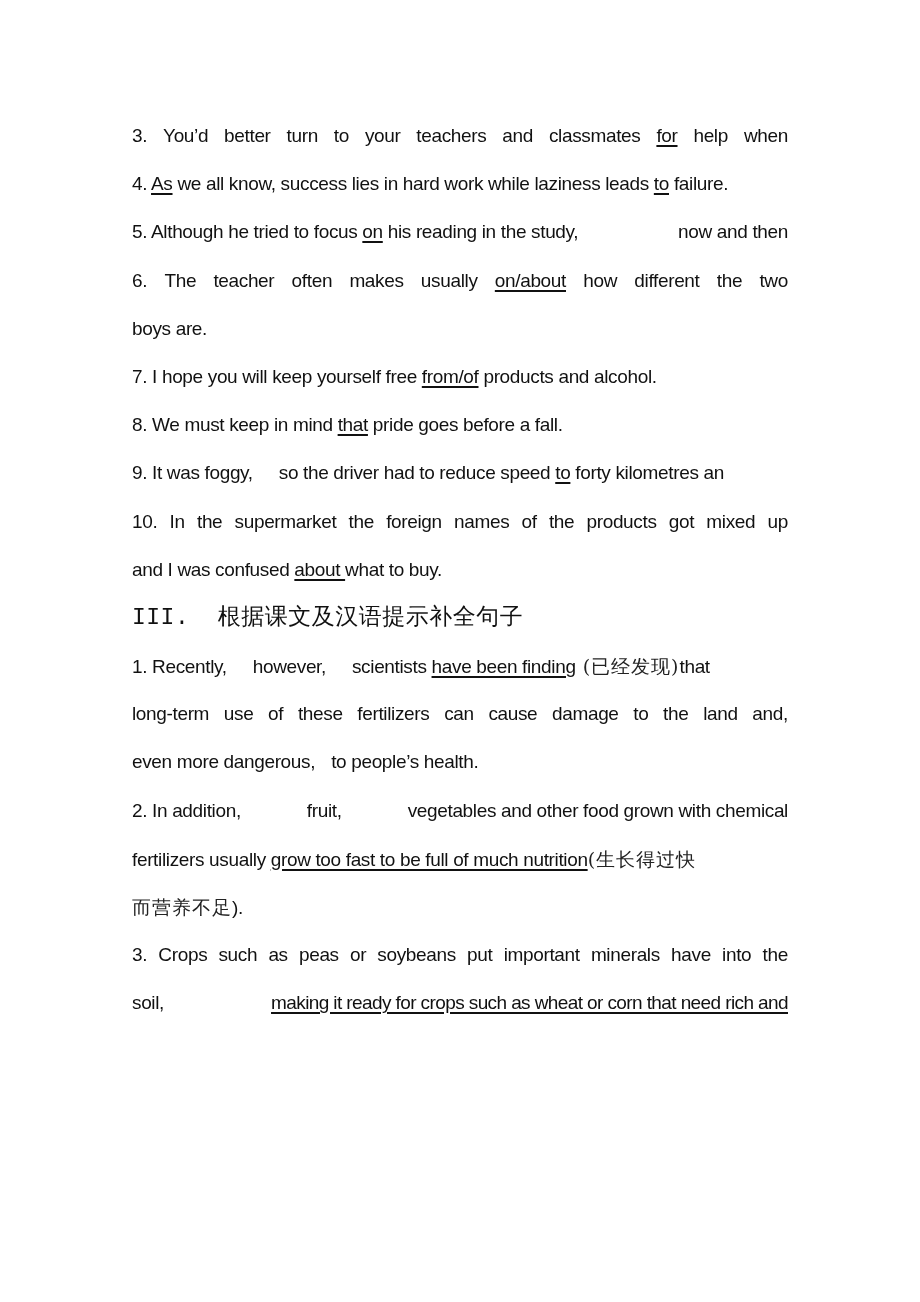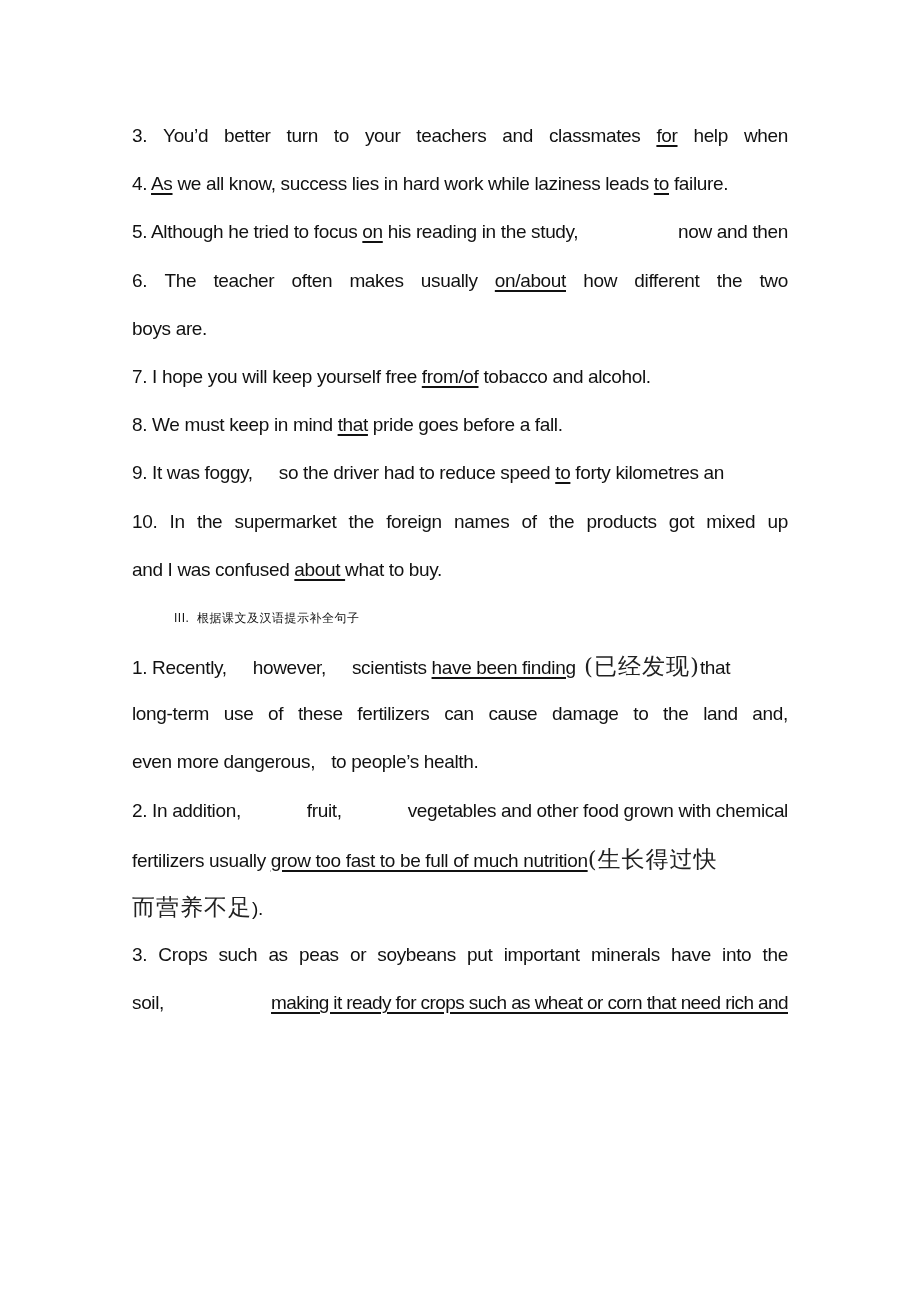--- a/index.html
+++ b/index.html
@@ -33,29 +33,28 @@
       justify-content: space-between;
     }
     .ans {
       font-weight: normal;
       text-decoration: underline;
       text-underline-offset: 3px;
       text-decoration-thickness: 1.5px;
     }
     .cn {
       font-family: "DejaVu Serif", "Liberation Serif", serif;
-      font-size: 23px;
+      font-size: 19px;
       color: #222;
       letter-spacing: 1px;
     }
     .heading {
-      font-family: Liberation Sans, sans-serif;
-      font-size: 12px;
+      font-family: Liberation Mono, monospace;
+      font-size: 23px;
       letter-spacing: 0.5px;
-      margin-left: 42px;
     }
     .gap { display: inline-block; width: 26px; }
     .gap-sm { display: inline-block; width: 16px; }
   </style>
 </head>
 <body>
 
 <div class="page">
 
   <div class="line justify">
@@ -90,21 +89,21 @@
     <span class="ans">on/about</span>
     <span>how</span>
     <span>different</span>
     <span>the</span>
     <span>two</span>
   </div>
   <div class="line">
     <span>boys are.</span>
   </div>
 
-  <div class="line"><span style="white-space:pre">7. I hope you will keep yourself free </span><span class="ans">from/of</span><span style="white-space:pre"> tobacco and alcohol.</span></div>
+  <div class="line"><span style="white-space:pre">7. I hope you will keep yourself free </span><span class="ans">from/of</span><span style="white-space:pre"> products and alcohol.</span></div>
 
   <div class="line"><span style="white-space:pre">8. We must keep in mind </span><span class="ans">that</span><span style="white-space:pre"> pride goes before a fall.</span></div>
 
   <div class="line"><span>9. It was foggy,</span><span class="gap"></span><span style="white-space:pre">so the driver had to reduce speed </span><span class="ans">to</span><span style="white-space:pre"> forty kilometres an</span></div>
 
   <div class="line justify">
     <span>10.</span>
     <span>In</span>
     <span>the</span>
     <span>supermarket</span>

